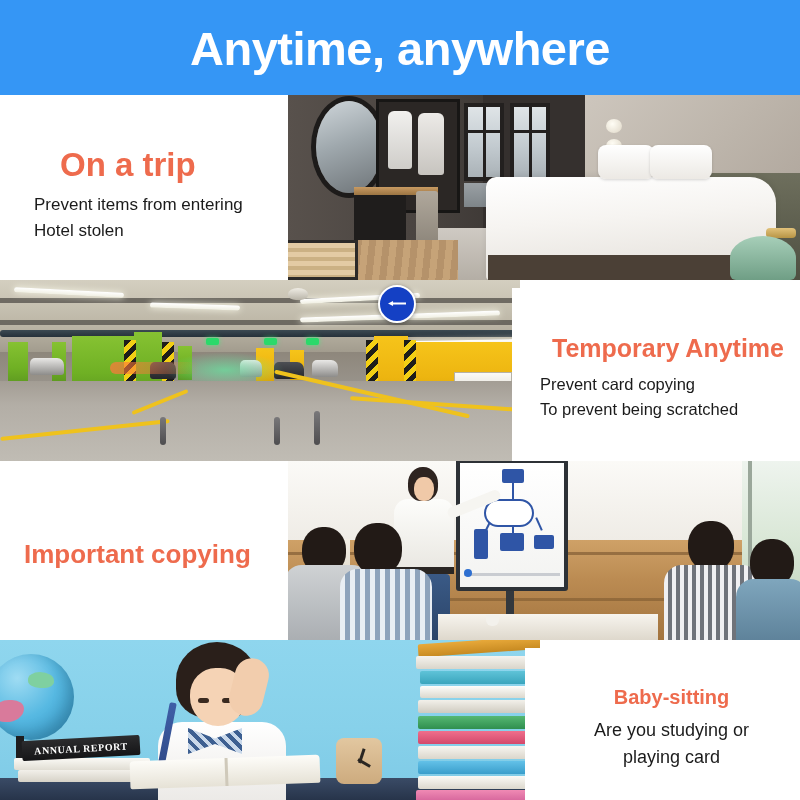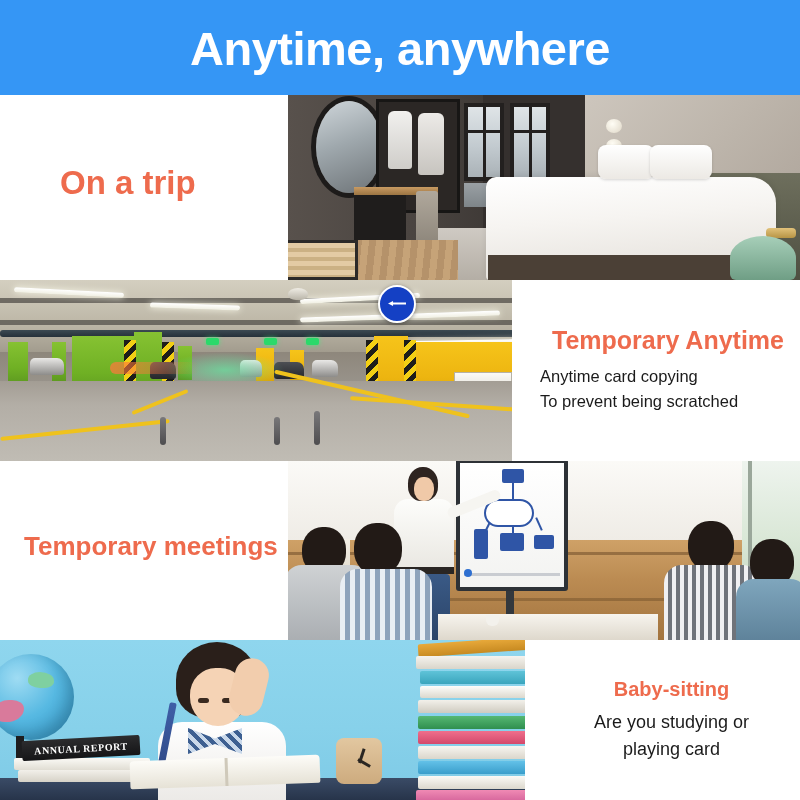--- a/index.html
+++ b/index.html
@@ -59,21 +59,21 @@
     position: absolute;
     top: 0;
     height: 100%;
     overflow: hidden;
   }
   .photo-right { right: 0; width: 512px; }
   .photo-left  { left: 0;  width: 540px; }
 
   .textpanel {
     position: absolute;
-    top: 0;
+    top: 8px;
     height: 100%;
     background: #ffffff;
     display: flex;
     flex-direction: column;
     justify-content: center;
     z-index: 5;
   }
   .tp-left  { left: 0; }
   .tp-right { right: 0; }
 
@@ -569,20 +569,22 @@
         <div class="pillow1"></div>
         <div class="pillow2"></div>
         <div class="lamp"></div>
         <div class="sidetable"></div>
         <div class="luggage"></div>
       </div>
     </div>
 
     <div class="textpanel tp-left tp-1">
       <div class="heading h-1">On a trip</div>
+      <div class="body-text b-1">Prevent items from entering
+Hotel stolen</div>
     </div>
   </div>
 
   <div class="row row-2">
 
     <div class="photo photo-left" style="width:520px">
       <div class="garage">
         <div class="ceiling"></div>
 
         <div class="beam" style="left:0;   top:18px; width:520px;"></div>
@@ -631,21 +633,21 @@
         <div class="lane" style="left:272px; top:112px; width:200px; transform:rotate(13deg);"></div>
         <div class="lane" style="left:350px; top:122px; width:170px; transform:rotate(4deg);"></div>
         <div class="bollard" style="left:160px;"></div>
         <div class="bollard" style="left:274px;"></div>
         <div class="bollard" style="left:314px; height:34px;"></div>
       </div>
     </div>
 
     <div class="textpanel tp-right tp-2" style="width:288px">
       <div class="heading h-2">Temporary Anytime</div>
-      <div class="body-text b-2">Anytime card copying
+      <div class="body-text b-2">Prevent card copying
 To prevent being scratched</div>
     </div>
   </div>
 
   <div class="row row-3">
 
     <div class="photo photo-right">
       <div class="meeting">
         <div class="wall-upper"></div>
         <div class="wood-panel"></div>
@@ -682,21 +684,21 @@
         <div class="a-head" style="left:66px;  top:62px; width:48px; height:52px;"></div>
         <div class="a-body" style="position:absolute; left:52px; top:108px; width:92px; height:74px; background:repeating-linear-gradient(90deg,#e9eef3 0 5px,#8ea3bb 5px 10px); border-radius:18px 18px 0 0;"></div>
         <div class="a-head" style="left:400px; top:60px; width:46px; height:50px;"></div>
         <div class="a-body" style="position:absolute; left:376px; top:104px; width:96px; height:78px; background:repeating-linear-gradient(90deg,#f0f0f2 0 4px,#6f737a 4px 8px); border-radius:18px 18px 0 0;"></div>
         <div class="a-head" style="left:462px; top:78px; width:44px; height:48px;"></div>
         <div class="a-body" style="position:absolute; left:448px; top:118px; width:72px; height:64px; background:linear-gradient(180deg,#7fa6bd,#5d8199); border-radius:18px 18px 0 0;"></div>
       </div>
     </div>
 
     <div class="textpanel tp-left tp-3">
-      <div class="heading h-3">Temporary meetings</div>
+      <div class="heading h-3">Important copying</div>
     </div>
   </div>
 
   <div class="row row-4">
 
     <div class="photo photo-left">
       <div class="study">
         <div class="desk"></div>
 
         <div class="globe"></div>

